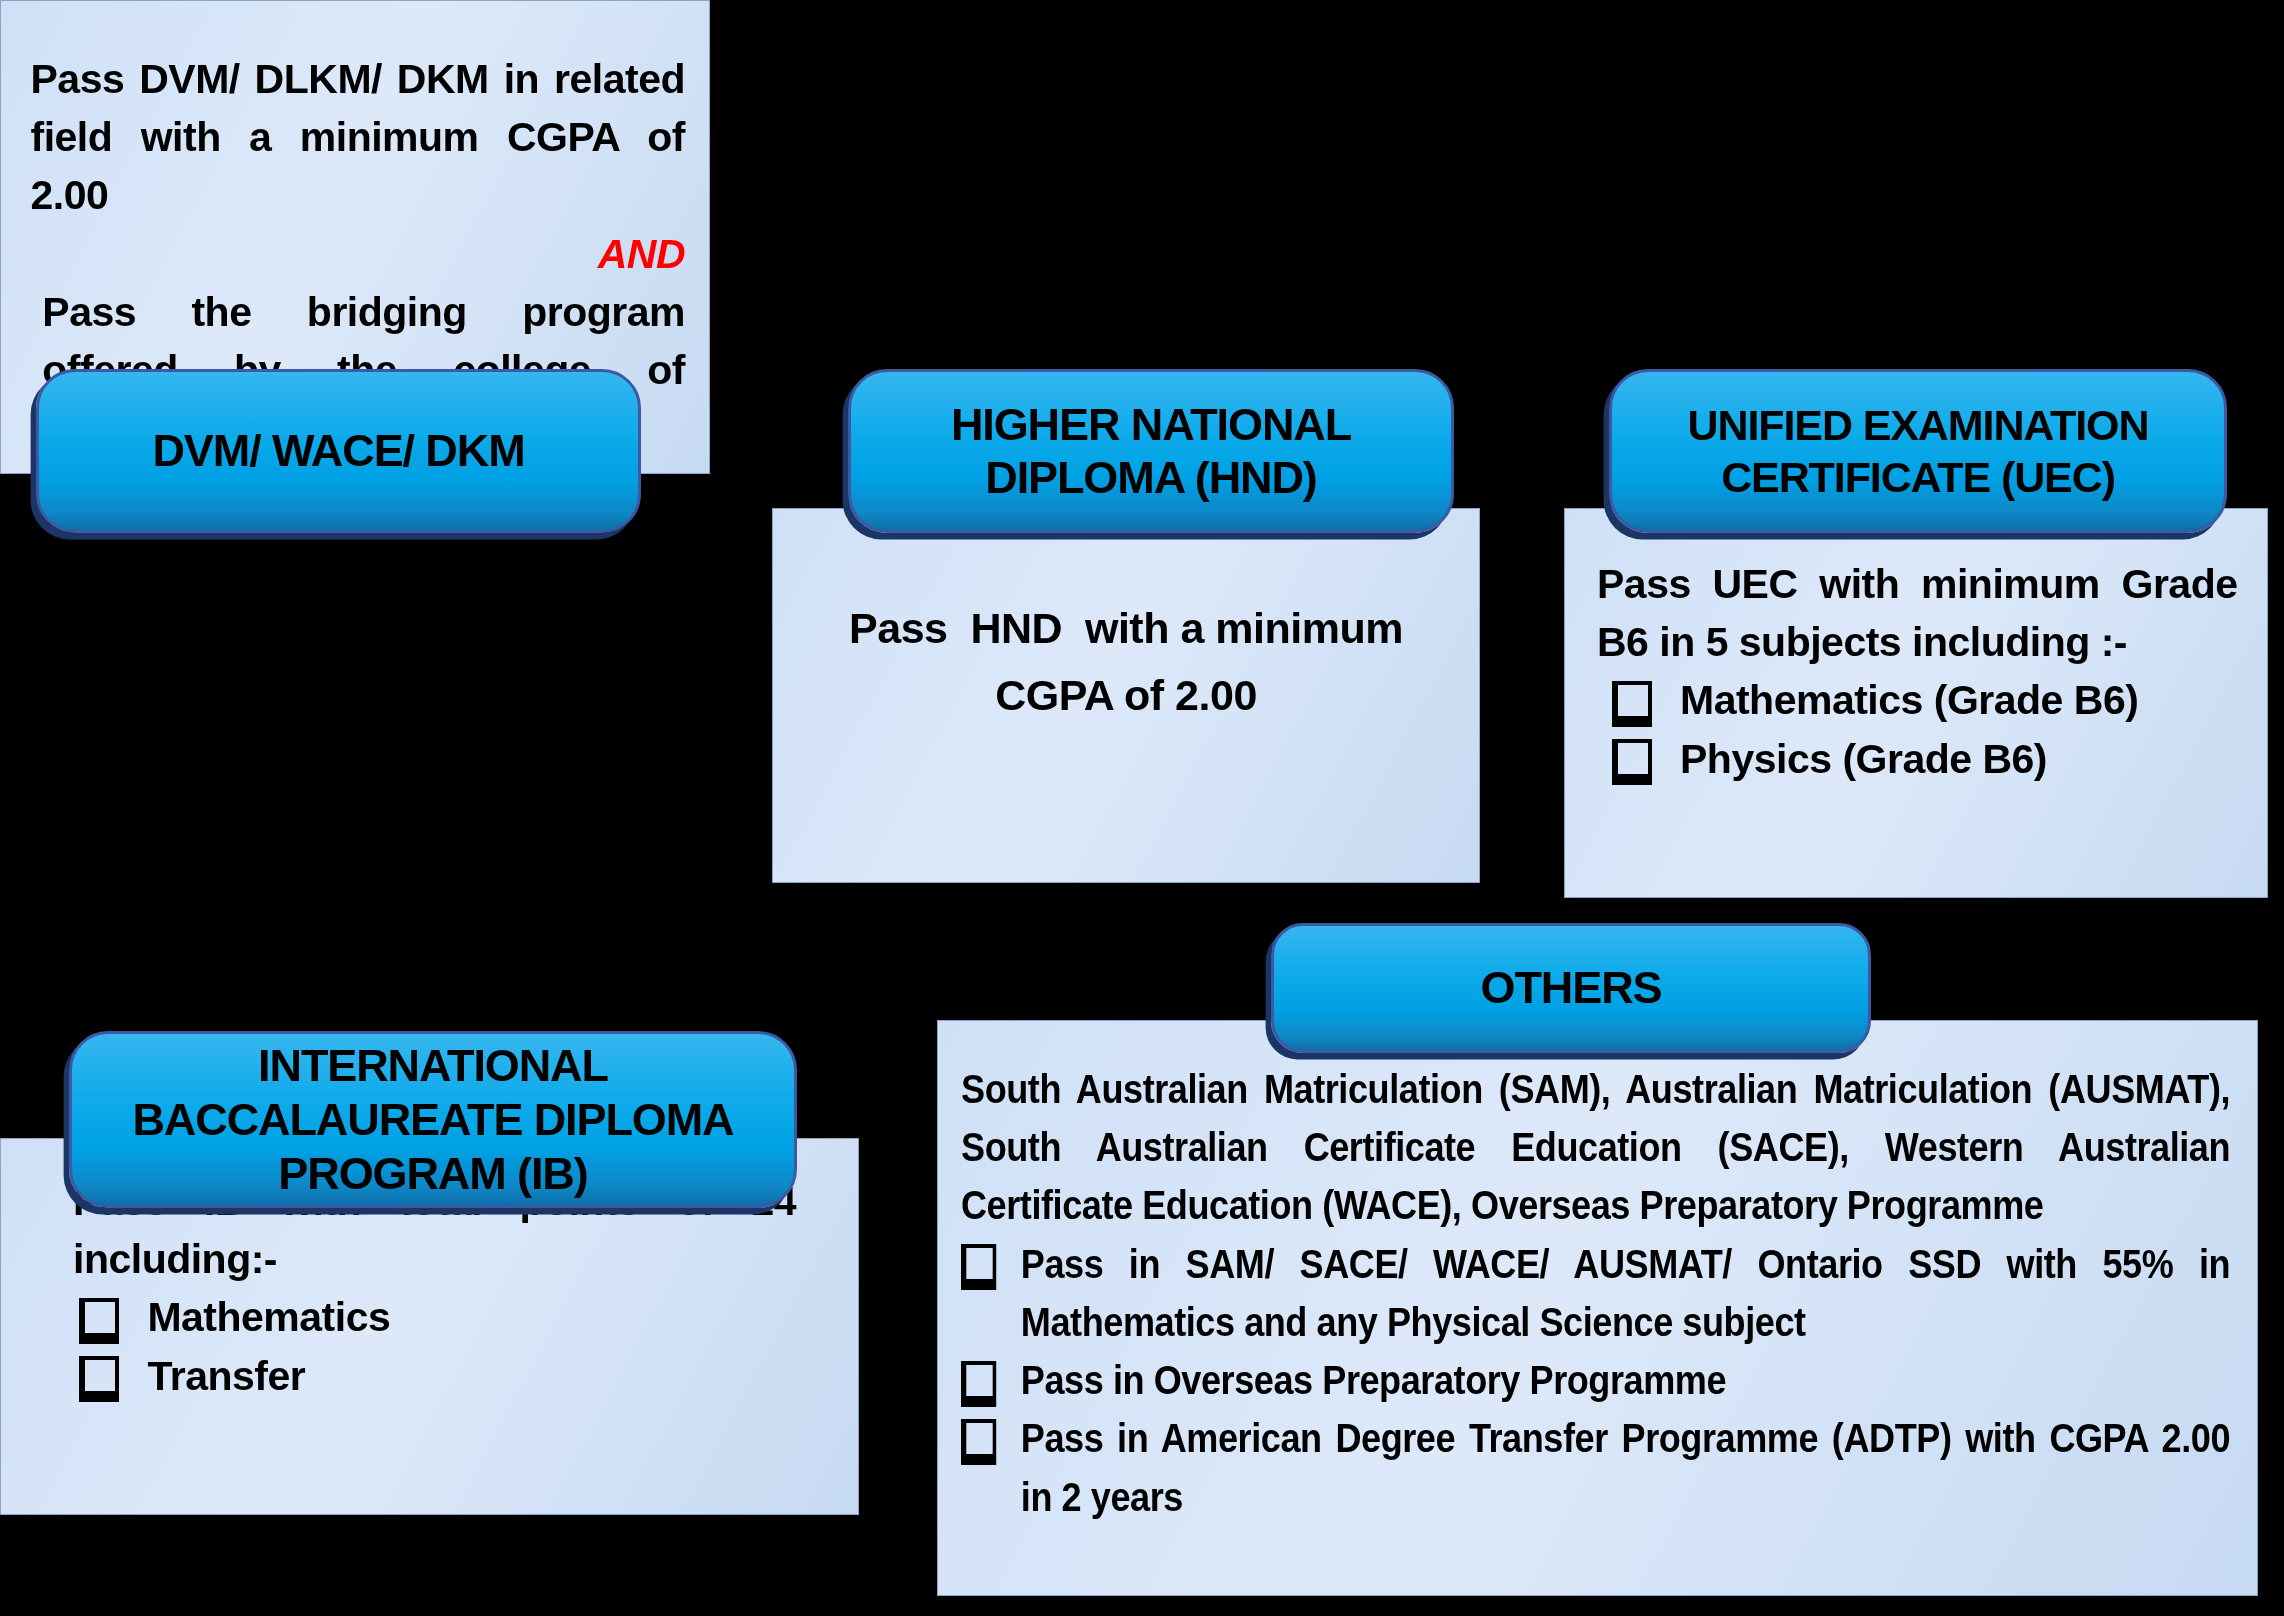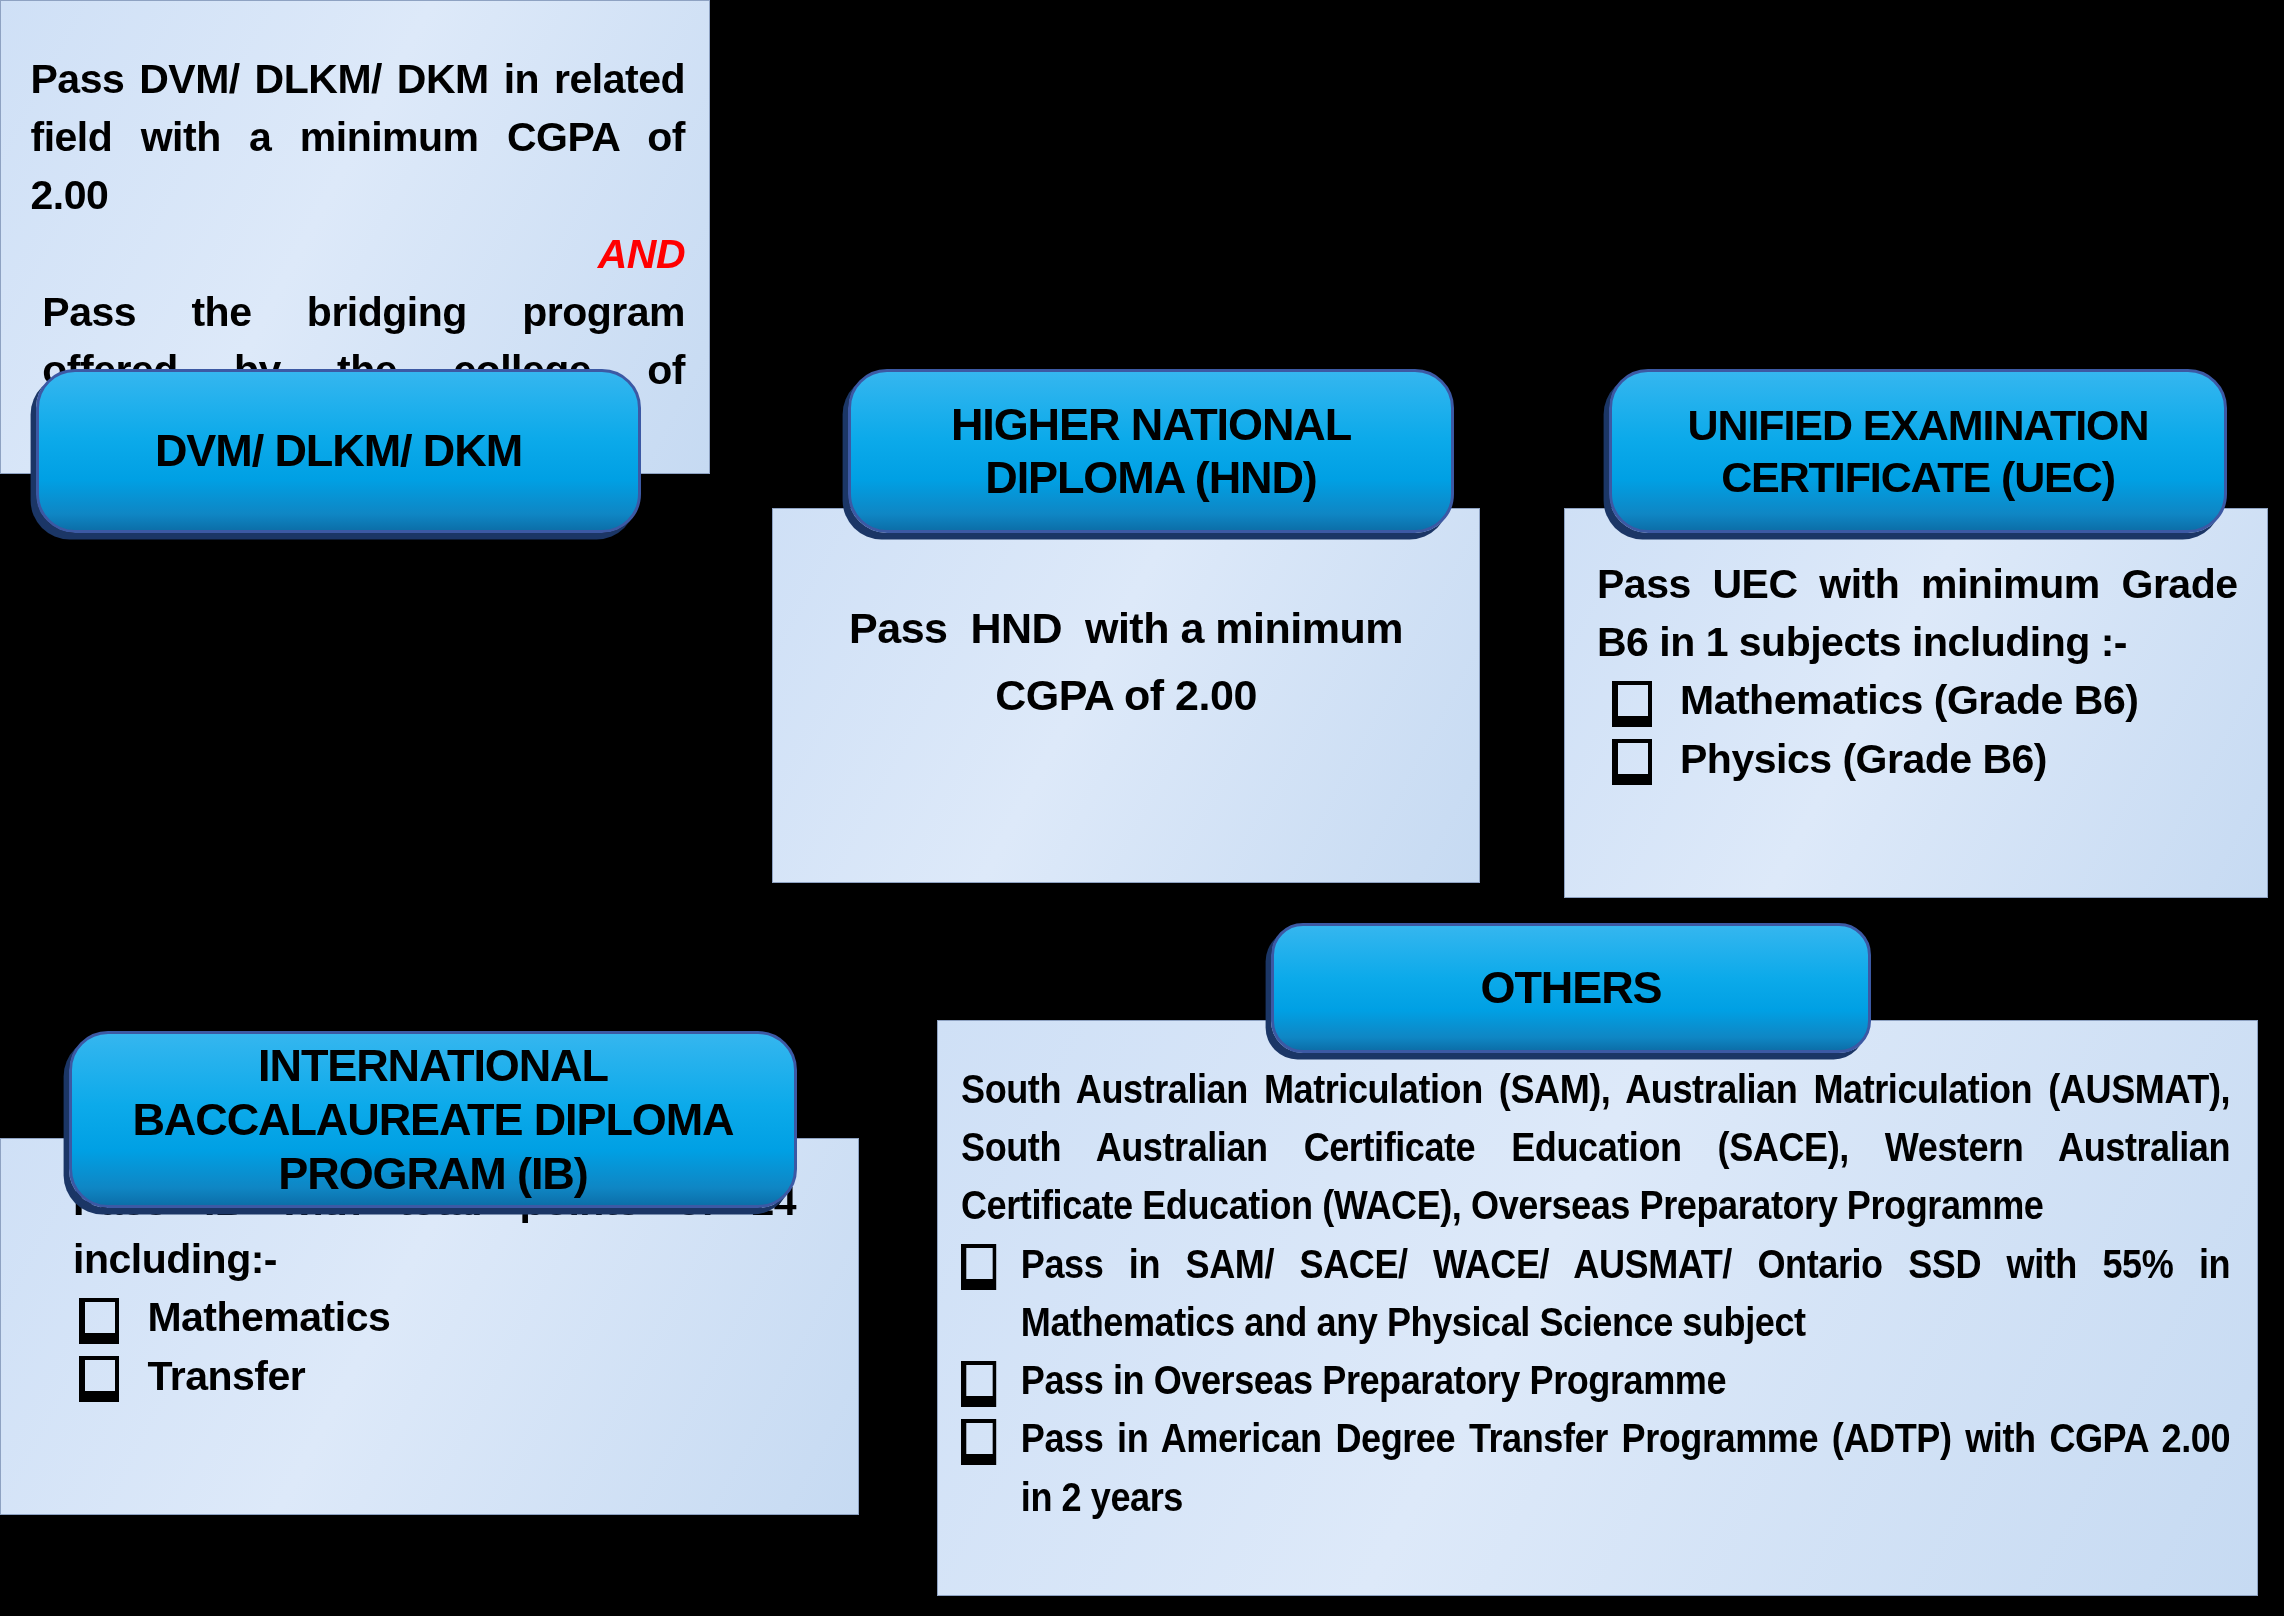--- a/index.html
+++ b/index.html
@@ -44,33 +44,33 @@
 <body>
 
 <div class="stage">
 
   <div class="panel" style="left:0; top:949; width:710px; height:474px; padding:49px 24px 0 29.5px;">
     <div class="jtext">Pass DVM/ DLKM/ DKM in related field with a minimum CGPA of 2.00</div>
     <div class="and">AND</div>
     <div class="jtext" style="padding-left:11.8px;">Pass the bridging program offered by the college of Engineering</div>
   </div>
   <div class="hdr" style="left:36px; top:369px; width:605px; height:164px;">
-    <span>DVM/ DLKM/ DKM</span>
+    <span>DVM/ WACE/ DKM</span>
   </div>
 
   <div class="panel" style="left:772px; top:508px; width:708px; height:375px; padding:86px 32px 0 32px;">
     <div class="ctext prewrap" style="font-size:43px; line-height:1.55;">Pass  HND  with a minimum
 CGPA of 2.00</div>
   </div>
   <div class="hdr" style="left:848px; top:369px; width:606px; height:164px;">
     <span>HIGHER NATIONAL DIPLOMA (HND)</span>
   </div>
 
   <div class="panel" style="left:1564px; top:508px; width:704px; height:390px; padding:46px 29.5px 0 32px;">
-    <div class="jtext">Pass UEC with minimum Grade B6 in 1 subjects including :-</div>
+    <div class="jtext">Pass UEC with minimum Grade B6 in 5 subjects including :-</div>
     <div class="brow" style="padding-left:15px;">
       <span class="cbx"></span>
       <span class="btext">Mathematics (Grade B6)</span>
     </div>
     <div class="brow" style="padding-left:15px;">
       <span class="cbx"></span>
       <span class="btext">Physics (Grade B6)</span>
     </div>
   </div>
   <div class="hdr" style="left:1609px; top:369px; width:618px; height:164px; font-size:43px; line-height:1.22;">

